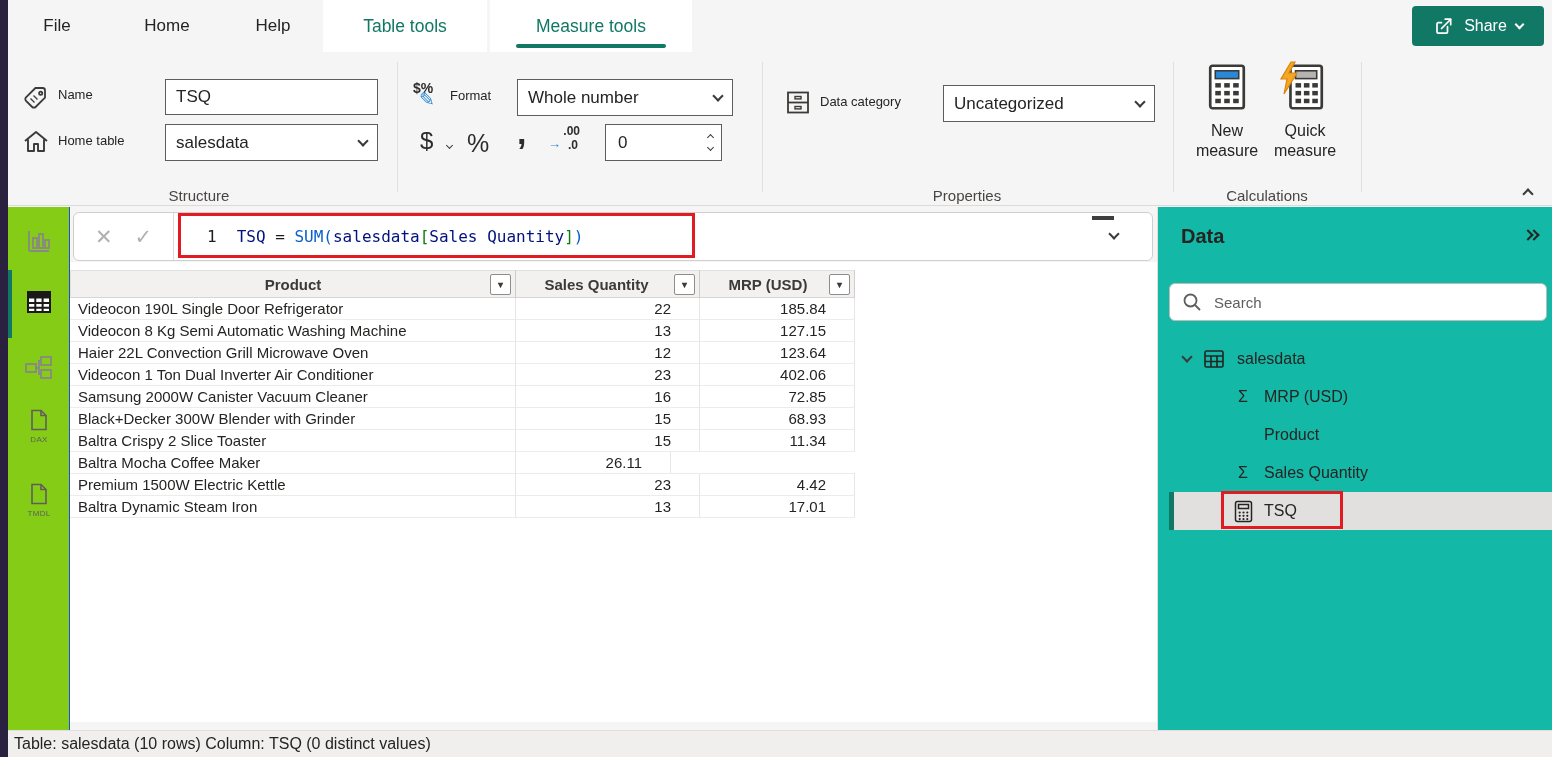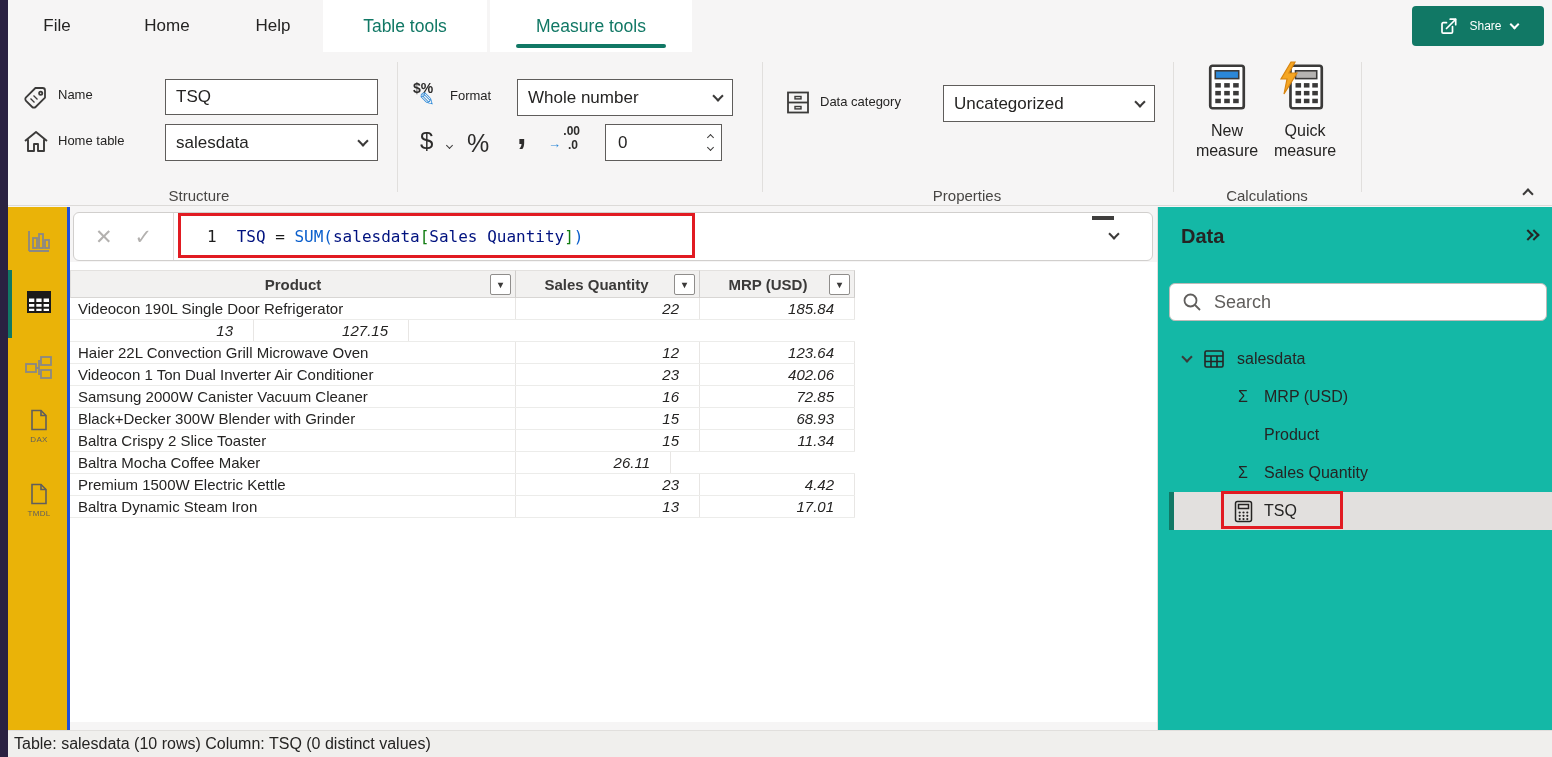--- a/index.html
+++ b/index.html
@@ -13,21 +13,21 @@
 
   
   .dark-strip { left:0; top:0; width:8px; height:757px; background:#2a2141; z-index:20; }
 
   
   .tab { top:0; height:52px; display:flex; align-items:center; font-size:17px; color:#252423; cursor:default; }
   .tool-tab { background:#fff; color:#117865; justify-content:center; font-size:17.5px; }
   .tab-underline { position:absolute; left:26px; right:26px; bottom:4px; height:4px; border-radius:2px; background:#117865; }
 
   .share-btn { left:1412px; top:6px; width:132px; height:40px; background:#117865; border-radius:4px;
-    display:flex; align-items:center; justify-content:center; gap:9px; color:#fff; font-size:12px; }
+    display:flex; align-items:center; justify-content:center; gap:9px; color:#fff; font-size:16px; }
   .chev { display:inline-block; width:8px; height:8px; border-right:2px solid #3b3a39; border-bottom:2px solid #3b3a39; transform:rotate(45deg); }
   .chev.white { border-color:#fff; width:7px; height:7px; }
   .chev.up { transform:rotate(-135deg); }
   .chev.right { transform:rotate(-45deg); }
   .chev.small { width:5px; height:5px; border-width:1.5px; }
 
   
   .ribbon-edge { left:0; top:205px; width:1552px; height:1px; background:#dcdad8; }
   .vsep { top:62px; height:130px; width:1px; background:#e1dfdd; }
   .group-label { top:187px; font-size:15px; color:#484644; text-align:center; width:120px; }
@@ -53,35 +53,35 @@
   .canvas { left:70px; top:262px; width:1087px; height:460px; background:#fff; }
   .grid { left:0px; top:8px; }
   .hrow { display:flex; height:28px; }
   .hcell { background:#f2f1f0; border-right:1px solid #cfcdcb; border-bottom:1px solid #d8d6d4; border-top:1px solid #e3e1df;
     display:flex; align-items:center; justify-content:center; position:relative; font-weight:bold; font-size:15px; color:#3b3a39; }
   .hcell:first-child { border-left:1px solid #e3e1df; }
   .filter-btn { position:absolute; right:4px; top:3px; width:21px; height:21px; background:#fff; border:1px solid #8f8d8b; border-radius:2px;
     display:flex; align-items:center; justify-content:center; font-size:10px; color:#3b3a39; }
   .trow { display:flex; height:22px; border-bottom:1px solid #ececea; }
   .tcell { border-right:1px solid #e8e6e4; display:flex; align-items:center; font-size:15px; color:#252423; padding:0 8px; overflow:hidden; white-space:nowrap; }
-  .tcell.num { justify-content:flex-end; font-style:italic; padding-right:20px; }
-
-  
-  .vsidebar { left:8px; top:207px; width:62px; height:523px; background:#eab308; border-right:3px solid #1d4ed8; }
+  .tcell.num { justify-content:flex-end; padding-right:28px; }
+
+  
+  .vsidebar { left:8px; top:207px; width:62px; height:523px; background:#84cc16; border-right:1px solid #1d4ed8; }
   .view-btn { position:absolute; left:8px; width:46px; height:42px; display:flex; align-items:center; justify-content:center; }
   .view-indicator { position:absolute; left:0; top:63px; width:4px; height:68px; background:#117865; z-index:25; }
   .vicon-label { font-size:8px; color:#605e5c; letter-spacing:0.3px; }
 
   
   .dpane { left:1157px; top:207px; width:395px; height:523px; background:#14b8a6; border-left:1px solid #e1dfdd; }
   .dpane-title { position:absolute; left:23px; top:18px; font-size:20px; font-weight:bold; color:#252423; }
   .dpane-collapse { position:absolute; right:14px; top:24px; display:flex; }
   .search-box { position:absolute; left:11px; top:76px; width:378px; height:38px; background:#fff; border:1px solid #bdbbb9; border-radius:6px;
     display:flex; align-items:center; padding:0 12px; gap:12px; }
-  .search-box input { border:none; outline:none; flex:1; font-size:18px; font-family:"Liberation Sans",sans-serif; color:#252423; background:transparent; }
+  .search-box input { border:none; outline:none; flex:1; font-size:15px; font-family:"Liberation Sans",sans-serif; color:#252423; background:transparent; }
   .search-box input::placeholder { color:#605e5c; }
   .tree { position:absolute; left:0; top:133px; right:0; }
   .tree-row { height:38px; display:flex; align-items:center; font-size:16px; color:#252423; margin-left:11px; position:relative; }
   .tree-row.table-row { padding-left:14px; gap:12px; }
   .field-row { padding-left:61px; gap:8px; }
   .field-icon { width:26px; display:flex; justify-content:center; align-items:center; font-size:16px; color:#252423; }
   .field-row.selected { background:#e2e0de; }
   .sel-bar { position:absolute; left:0; top:0; width:5px; height:100%; background:#117865; }
   .sigma { font-size:16px; }
 
@@ -270,20 +270,21 @@
         <span class="filter-btn">▾</span>
       </div>
     </div>
     <div>
         <div class="trow">
           <div class="tcell" style="width: 446px;">Videocon 190L Single Door Refrigerator</div>
           <div class="tcell num" style="width: 184px;">22</div>
           <div class="tcell num" style="width: 155px;">185.84</div>
         </div>
         <div class="trow">
+          <div class="tcell" style="width: 446px;">Videocon 8 Kg Semi Automatic Washing Machine</div>
           <div class="tcell num" style="width: 184px;">13</div>
           <div class="tcell num" style="width: 155px;">127.15</div>
         </div>
         <div class="trow">
           <div class="tcell" style="width: 446px;">Haier 22L Convection Grill Microwave Oven</div>
           <div class="tcell num" style="width: 184px;">12</div>
           <div class="tcell num" style="width: 155px;">123.64</div>
         </div>
         <div class="trow">
           <div class="tcell" style="width: 446px;">Videocon 1 Ton Dual Inverter Air Conditioner</div>

